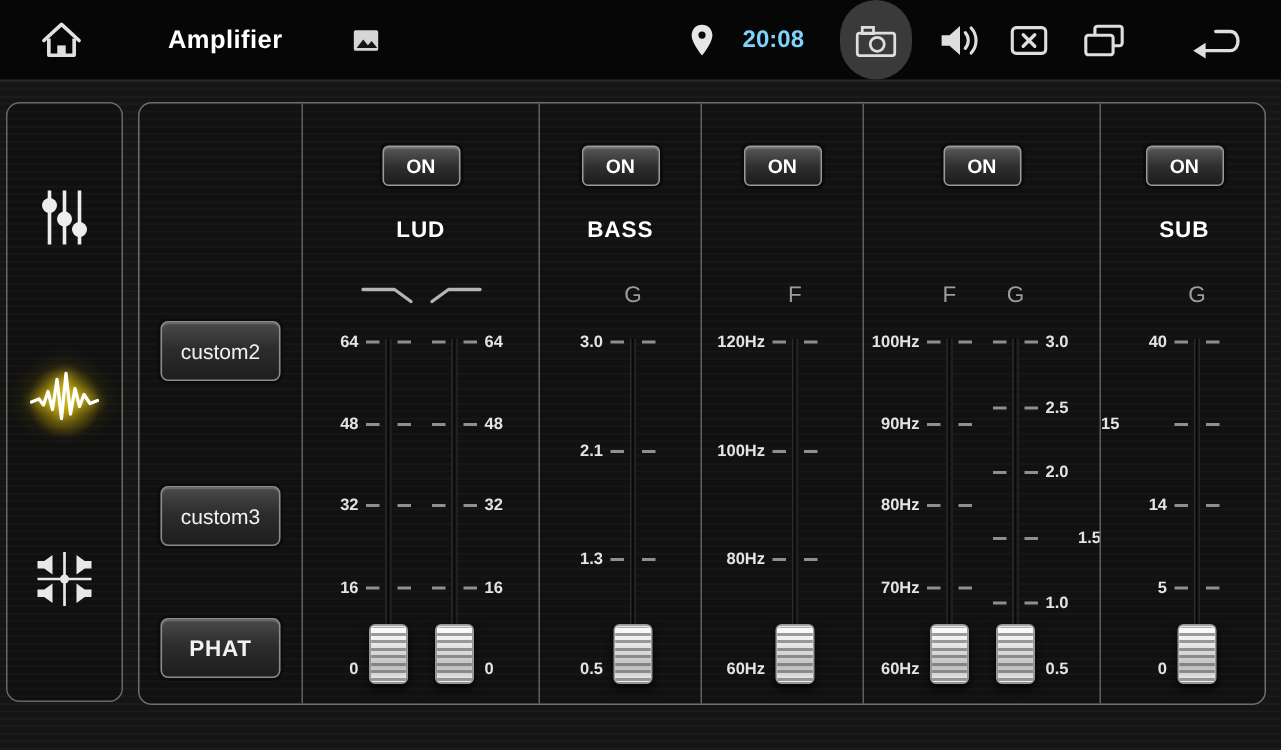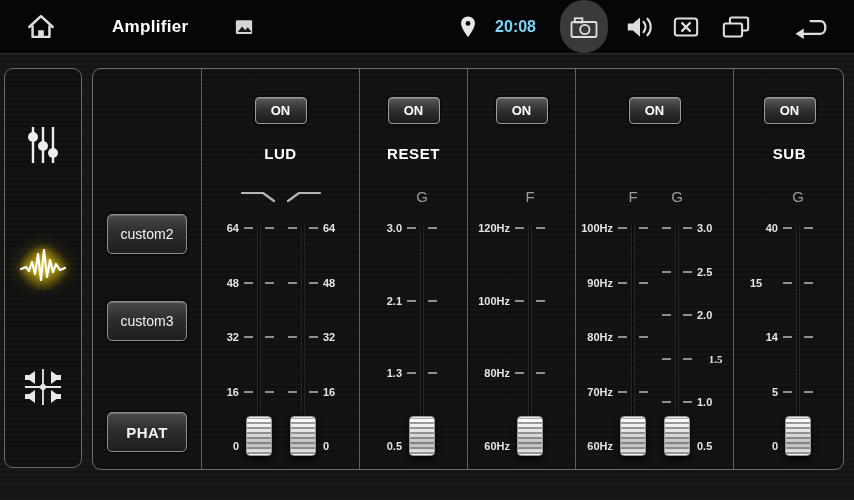--- a/index.html
+++ b/index.html
@@ -192,21 +192,21 @@
         </g>
       </svg>
     </span>
   </div>
 </div>
 
 <div class="panel">
 
   <div class="col" style="left:0;width:108px;">
     <div class="preset-btn" style="top:145px">custom2</div>
-    <div class="preset-btn" style="top:232px">custom3</div>
+    <div class="preset-btn" style="top:255px">custom3</div>
     <div class="preset-btn reset" style="top:343px">PHAT</div>
   </div>
 
   <div>
       <div class="col channel-col" style="left: 108px; width: 158px;">
         <div class="on-btn">ON</div>
         <div class="ch-title">LUD</div>
         <div class="sl-header" style="left: 32px; width: 50px;"><svg id="tpl-low-pass-curve-icon" width="38" height="16" viewBox="0 0 38 16">
     <polyline points="2,5 23,5 34,13" fill="none" stroke="#b5b5b5" stroke-width="2.2" stroke-linejoin="round" stroke-linecap="round"></polyline>
   </svg></div>
@@ -239,21 +239,21 @@
         <div class="tick" style="left: 107px; top: 267px;"></div>
         <div class="sc-label" style="top: 260px; left: 121px; width: 37px; text-align: left;">32</div>
         <div class="tick" style="left: 86px; top: 321.5px;"></div>
         <div class="tick" style="left: 107px; top: 321.5px;"></div>
         <div class="sc-label" style="top: 314.5px; left: 121px; width: 37px; text-align: left;">16</div>
         <div class="sc-label" style="top: 369px; left: 121px; width: 37px; text-align: left;">0</div>
         <div class="knob" title="0" style="left: 88px;"></div>
       </div>
       <div class="col channel-col" style="left: 266px; width: 108px;">
         <div class="on-btn">ON</div>
-        <div class="ch-title">RESET</div>
+        <div class="ch-title">BASS</div>
         <div class="sl-header" style="left: 37px; width: 50px;">G</div>
         <div class="track" style="left: 60px;"></div>
         <div class="tick" style="left: 47px; top: 158px;"></div>
         <div class="tick" style="left: 68px; top: 158px;"></div>
         <div class="sc-label" style="top: 151px; left: 0px; width: 42px; text-align: right;">3.0</div>
         <div class="tick" style="left: 47px; top: 230.667px;"></div>
         <div class="tick" style="left: 68px; top: 230.667px;"></div>
         <div class="sc-label" style="top: 223.667px; left: 0px; width: 42px; text-align: right;">2.1</div>
         <div class="tick" style="left: 47px; top: 303.333px;"></div>
         <div class="tick" style="left: 68px; top: 303.333px;"></div>
@@ -301,38 +301,38 @@
         <div class="tick" style="left: 107px; top: 158px;"></div>
         <div class="sc-label" style="top: 151px; left: 121px; width: 37px; text-align: left;">3.0</div>
         <div class="tick" style="left: 86px; top: 201.6px;"></div>
         <div class="tick" style="left: 107px; top: 201.6px;"></div>
         <div class="sc-label" style="top: 194.6px; left: 121px; width: 37px; text-align: left;">2.5</div>
         <div class="tick" style="left: 86px; top: 245.2px;"></div>
         <div class="tick" style="left: 107px; top: 245.2px;"></div>
         <div class="sc-label" style="top: 238.2px; left: 121px; width: 37px; text-align: left;">2.0</div>
         <div class="tick" style="left: 86px; top: 288.8px;"></div>
         <div class="tick" style="left: 107px; top: 288.8px;"></div>
-        <div class="sc-label" style="top: 281.8px; left: 121px; width: 37px; text-align: center; font-family: Liberation Serif, serif;">1.5</div>
+        <div class="sc-label" style="top: 281.8px; left: 121px; width: 37px; text-align: right;">1.5</div>
         <div class="tick" style="left: 86px; top: 332.4px;"></div>
         <div class="tick" style="left: 107px; top: 332.4px;"></div>
         <div class="sc-label" style="top: 325.4px; left: 121px; width: 37px; text-align: left;">1.0</div>
         <div class="sc-label" style="top: 369px; left: 121px; width: 37px; text-align: left;">0.5</div>
         <div class="knob" title="0.5" style="left: 88px;"></div>
       </div>
       <div class="col channel-col" style="left: 640px; width: 112px;">
         <div class="on-btn">ON</div>
         <div class="ch-title">SUB</div>
         <div class="sl-header" style="left: 39px; width: 50px;">G</div>
         <div class="track" style="left: 62px;"></div>
         <div class="tick" style="left: 49px; top: 158px;"></div>
         <div class="tick" style="left: 70px; top: 158px;"></div>
         <div class="sc-label" style="top: 151px; left: 0px; width: 44px; text-align: right;">40</div>
         <div class="tick" style="left: 49px; top: 212.5px;"></div>
         <div class="tick" style="left: 70px; top: 212.5px;"></div>
-        <div class="sc-label" style="top: 205.5px; left: 0px; width: 44px; text-align: center;">15</div>
+        <div class="sc-label" style="top: 205.5px; left: 0px; width: 44px; text-align: left;">15</div>
         <div class="tick" style="left: 49px; top: 267px;"></div>
         <div class="tick" style="left: 70px; top: 267px;"></div>
         <div class="sc-label" style="top: 260px; left: 0px; width: 44px; text-align: right;">14</div>
         <div class="tick" style="left: 49px; top: 321.5px;"></div>
         <div class="tick" style="left: 70px; top: 321.5px;"></div>
         <div class="sc-label" style="top: 314.5px; left: 0px; width: 44px; text-align: right;">5</div>
         <div class="sc-label" style="top: 369px; left: 0px; width: 44px; text-align: right;">0</div>
         <div class="knob" title="0" style="left: 51px;"></div>
       </div>
     </div>

